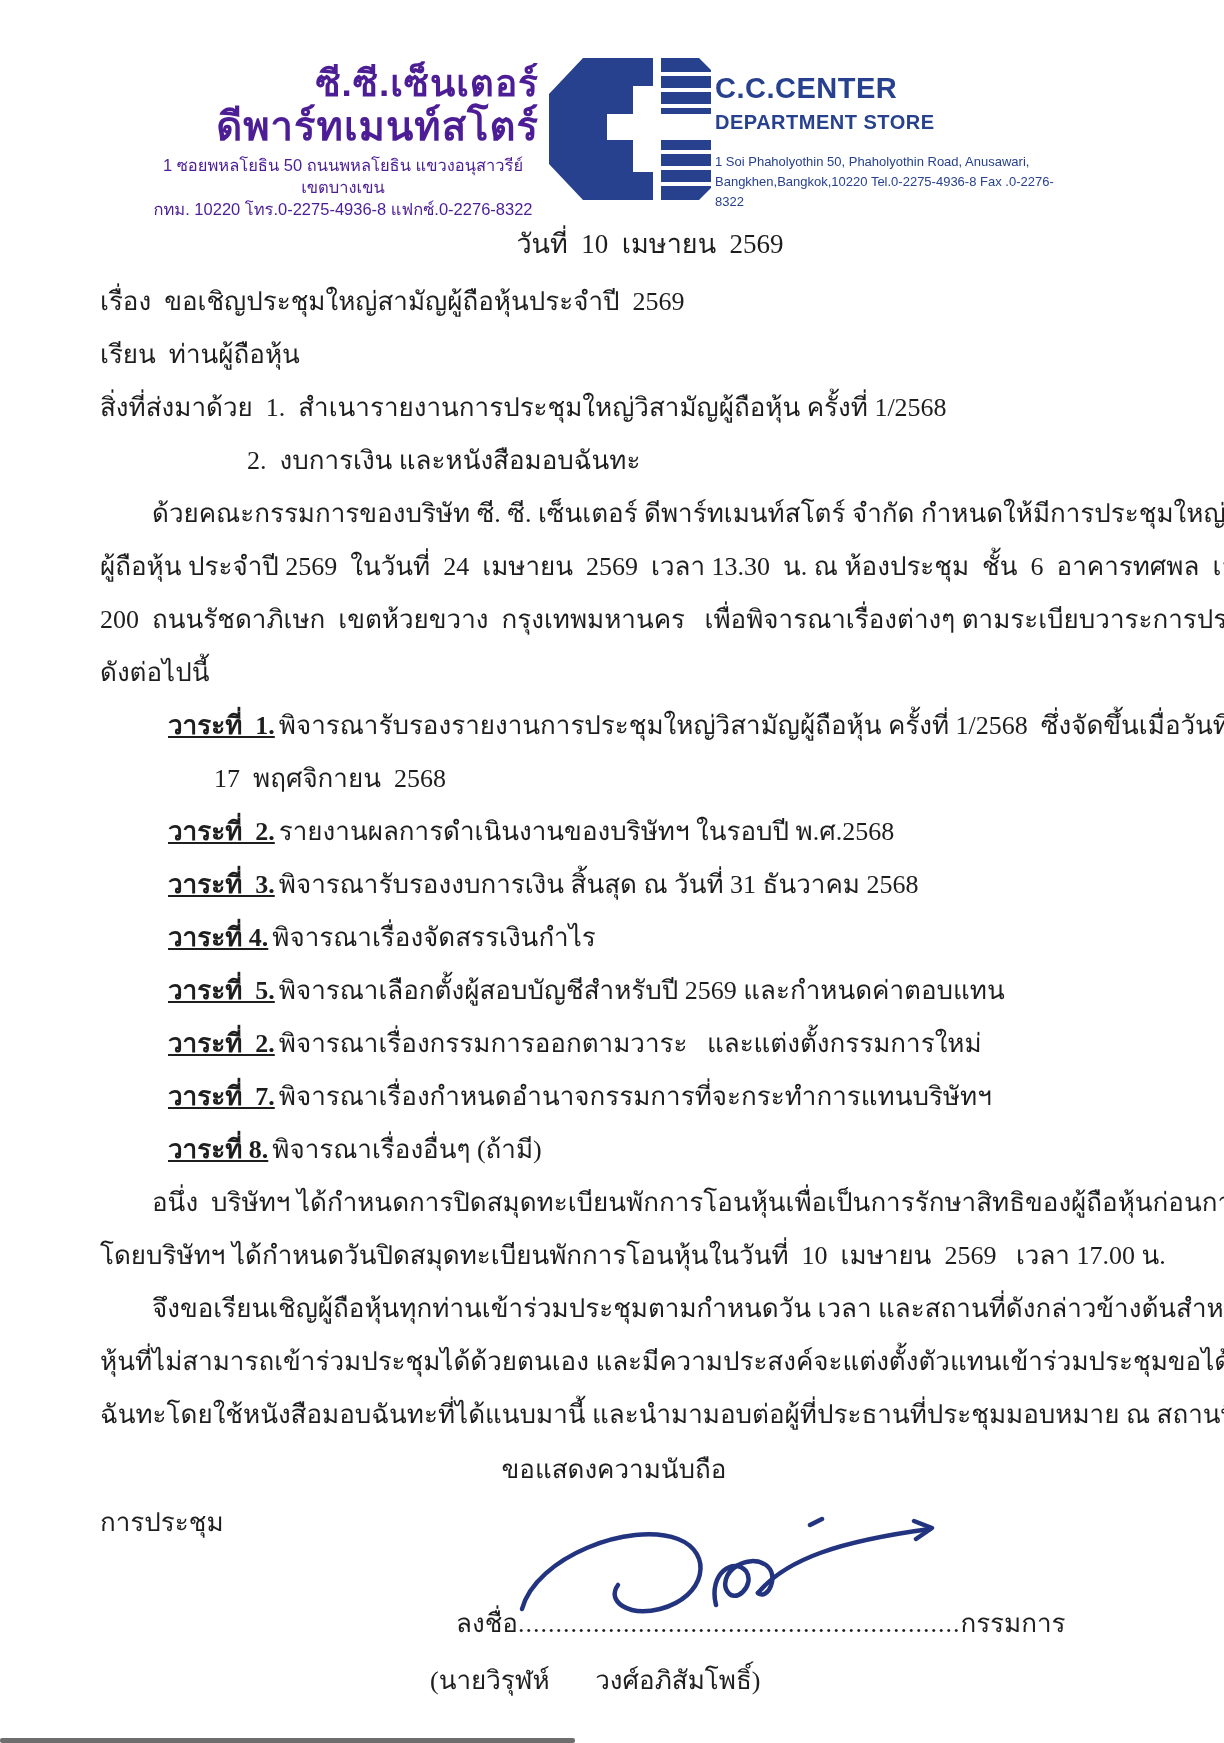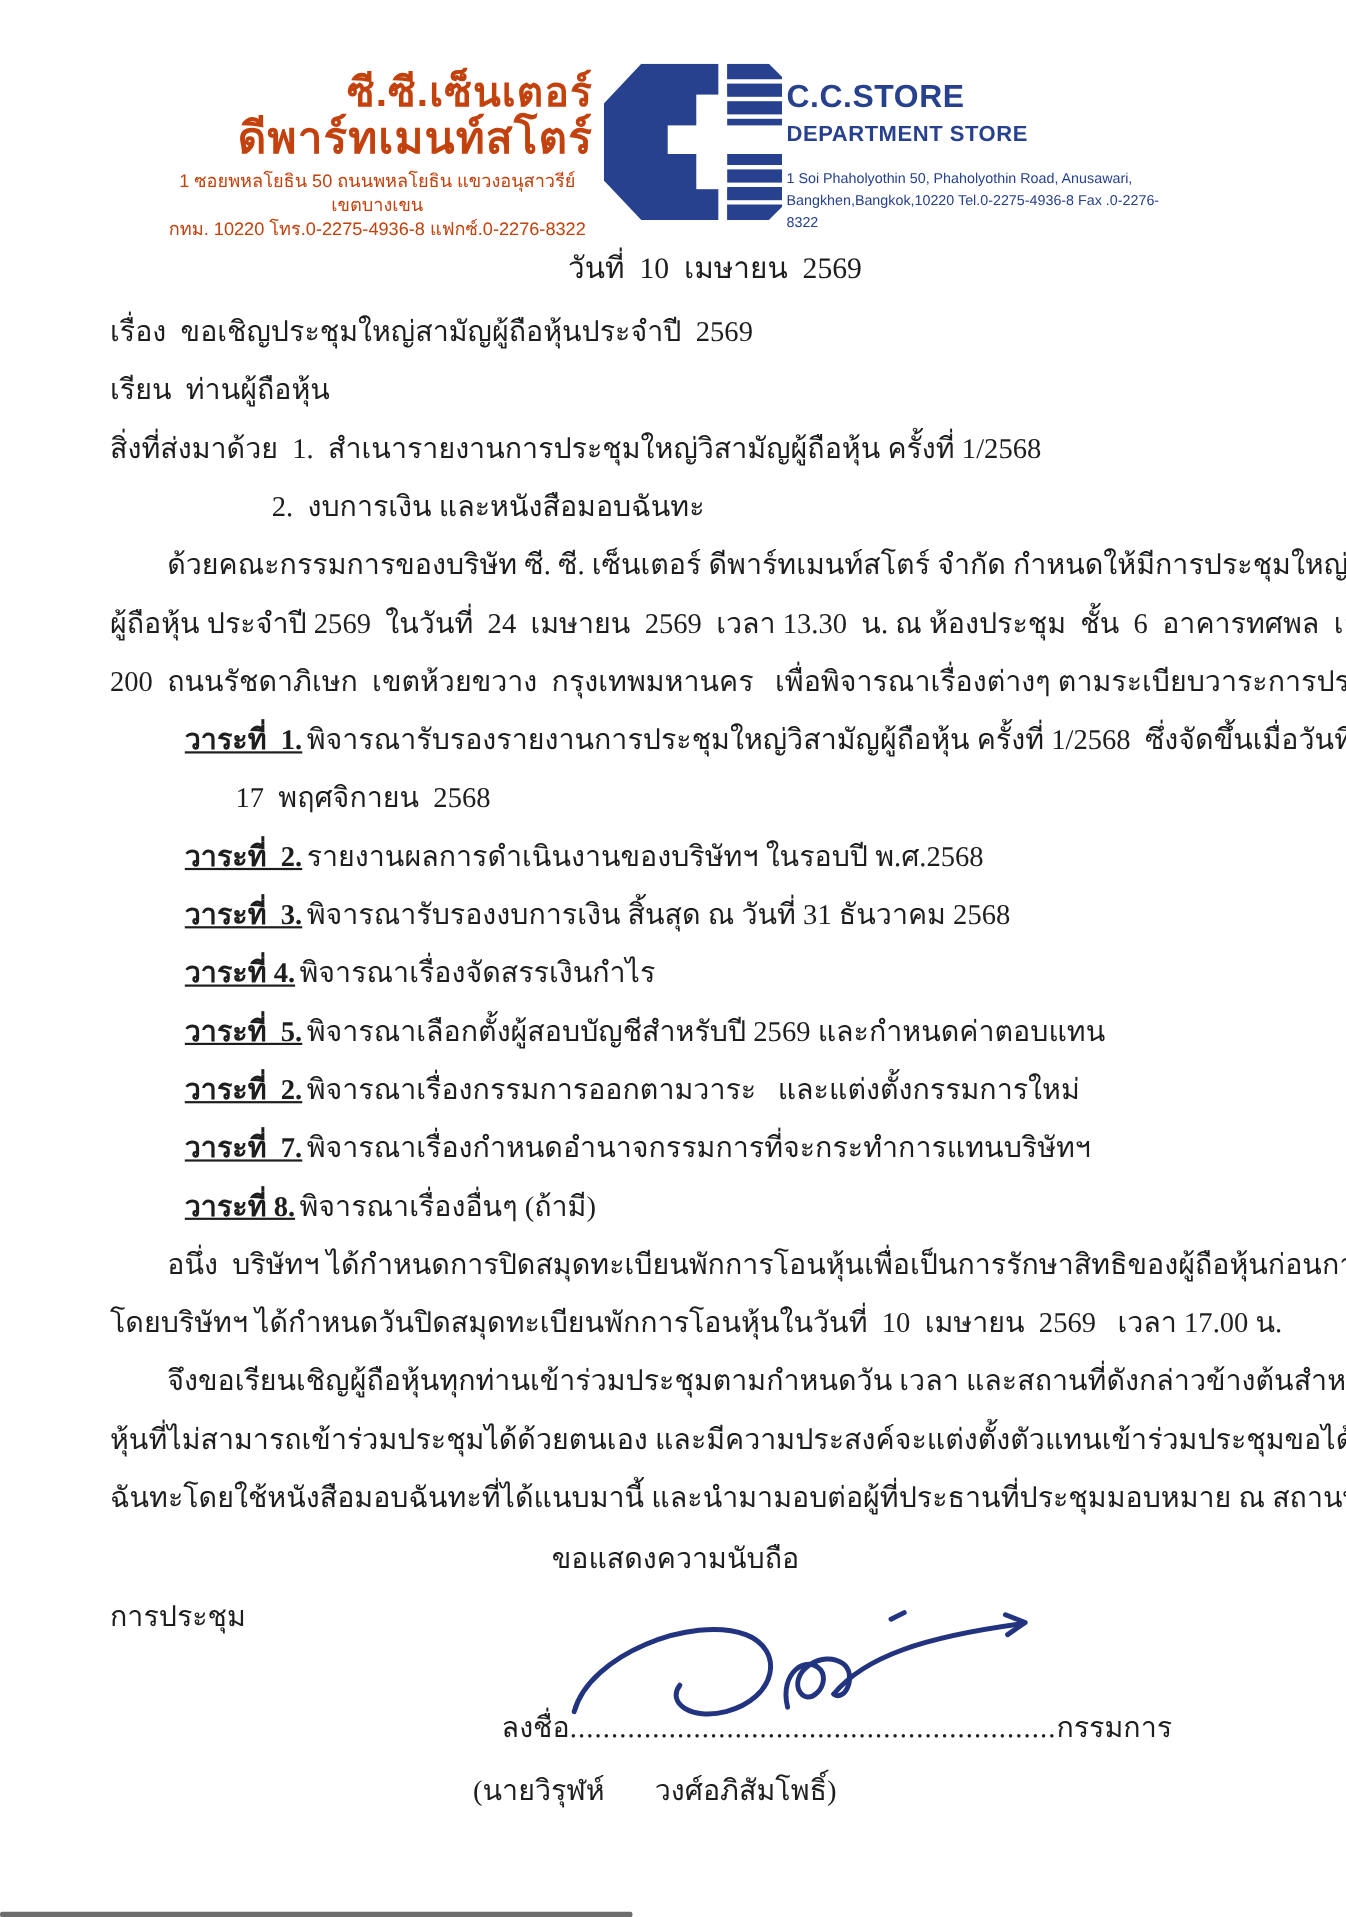--- a/index.html
+++ b/index.html
@@ -58,21 +58,21 @@
     position:absolute; left:0; bottom:0; width:575px; height:5px;
     background:#4a4a4a; border-radius:2px; opacity:.8;
   }
 </style>
 </head>
 <body>
 
 <div class="page">
 
   <div class="letterhead">
-    <div class="lh-left" style="color:#c2410c">
+    <div class="lh-left" style="color:#4c1d95">
       <div class="name1">ซี.ซี.เซ็นเตอร์</div>
       <div class="name2">ดีพาร์ทเมนท์สโตร์</div>
       <div class="addr1">1 ซอยพหลโยธิน 50 ถนนพหลโยธิน แขวงอนุสาวรีย์ เขตบางเขน</div>
       <div class="addr2">กทม. 10220 โทร.0-2275-4936-8   แฟกซ์.0-2276-8322</div>
     </div>
 
     <div class="lh-logo">
       <svg width="162" height="142" viewBox="0 0 162 142" xmlns="http://www.w3.org/2000/svg">
 
         <polygon points="34,0 104,0 104,142 34,142 0,106 0,36" fill="#27418f"></polygon>
@@ -87,21 +87,21 @@
           <rect x="112" y="112" width="50" height="12"></rect>
           <polygon points="112,128 162,128 162,130 150,142 112,142"></polygon>
         </g>
 
         <rect x="58" y="56" width="104" height="26" fill="#ffffff"></rect>
         <rect x="84" y="28" width="28" height="86" fill="#ffffff"></rect>
       </svg>
     </div>
 
     <div class="lh-right" style="color:#27418f">
-      <div class="ename1">C.C.STORE</div>
+      <div class="ename1">C.C.CENTER</div>
       <div class="ename2">DEPARTMENT STORE</div>
       <div class="eaddr1">1 Soi Phaholyothin 50, Phaholyothin Road, Anusawari,</div>
       <div class="eaddr2">Bangkhen,Bangkok,10220 Tel.0-2275-4936-8   Fax .0-2276-8322</div>
     </div>
   </div>
 
   <div class="date-line">วันที่  10  เมษายน  2569</div>
 
   <div class="body-text">
 
@@ -109,20 +109,21 @@
 
     <div class="line"><span class="label">เรียน</span><span>  </span><span>ท่านผู้ถือหุ้น</span></div>
 
     <div class="line"><span class="label">สิ่งที่ส่งมาด้วย</span><span>  </span><span>1.  สำเนารายงานการประชุมใหญ่วิสามัญผู้ถือหุ้น ครั้งที่ 1/2568</span></div>
 
     <div class="line" style="margin-left:147px;"><span>2.  งบการเงิน และหนังสือมอบฉันทะ</span></div>
 
     <div class="line indent">ด้วยคณะกรรมการของบริษัท ซี. ซี. เซ็นเตอร์ ดีพาร์ทเมนท์สโตร์ จำกัด กำหนดให้มีการประชุมใหญ่สามัญ</div>
     <div class="line">ผู้ถือหุ้น ประจำปี 2569  ในวันที่  24  เมษายน  2569  เวลา 13.30  น. ณ ห้องประชุม  ชั้น  6  อาคารทศพล  เลขที่</div>
     <div class="line">200  ถนนรัชดาภิเษก  เขตห้วยขวาง  กรุงเทพมหานคร   เพื่อพิจารณาเรื่องต่างๆ ตามระเบียบวาระการประชุม</div>
+    <div class="line">ดังต่อไปนี้</div>
 
     <div class="line agenda-row"><span class="agenda-label">วาระที่  1.</span><span>พิจารณารับรองรายงานการประชุมใหญ่วิสามัญผู้ถือหุ้น ครั้งที่ 1/2568  ซึ่งจัดขึ้นเมื่อวันที่</span></div>
     <div class="line agenda-cont">17  พฤศจิกายน  2568</div>
     <div class="line agenda-row"><span class="agenda-label">วาระที่  2.</span><span>รายงานผลการดำเนินงานของบริษัทฯ ในรอบปี พ.ศ.2568</span></div>
     <div class="line agenda-row"><span class="agenda-label">วาระที่  3.</span><span>พิจารณารับรองงบการเงิน สิ้นสุด ณ วันที่ 31 ธันวาคม 2568</span></div>
     <div class="line agenda-row"><span class="agenda-label">วาระที่ 4.</span><span>พิจารณาเรื่องจัดสรรเงินกำไร</span></div>
     <div class="line agenda-row"><span class="agenda-label">วาระที่  5.</span><span>พิจารณาเลือกตั้งผู้สอบบัญชีสำหรับปี 2569 และกำหนดค่าตอบแทน</span></div>
     <div class="line agenda-row"><span class="agenda-label">วาระที่  2.</span><span>พิจารณาเรื่องกรรมการออกตามวาระ   และแต่งตั้งกรรมการใหม่</span></div>
     <div class="line agenda-row"><span class="agenda-label">วาระที่  7.</span><span>พิจารณาเรื่องกำหนดอำนาจกรรมการที่จะกระทำการแทนบริษัทฯ</span></div>
     <div class="line agenda-row"><span class="agenda-label">วาระที่ 8.</span><span>พิจารณาเรื่องอื่นๆ (ถ้ามี)</span></div>

